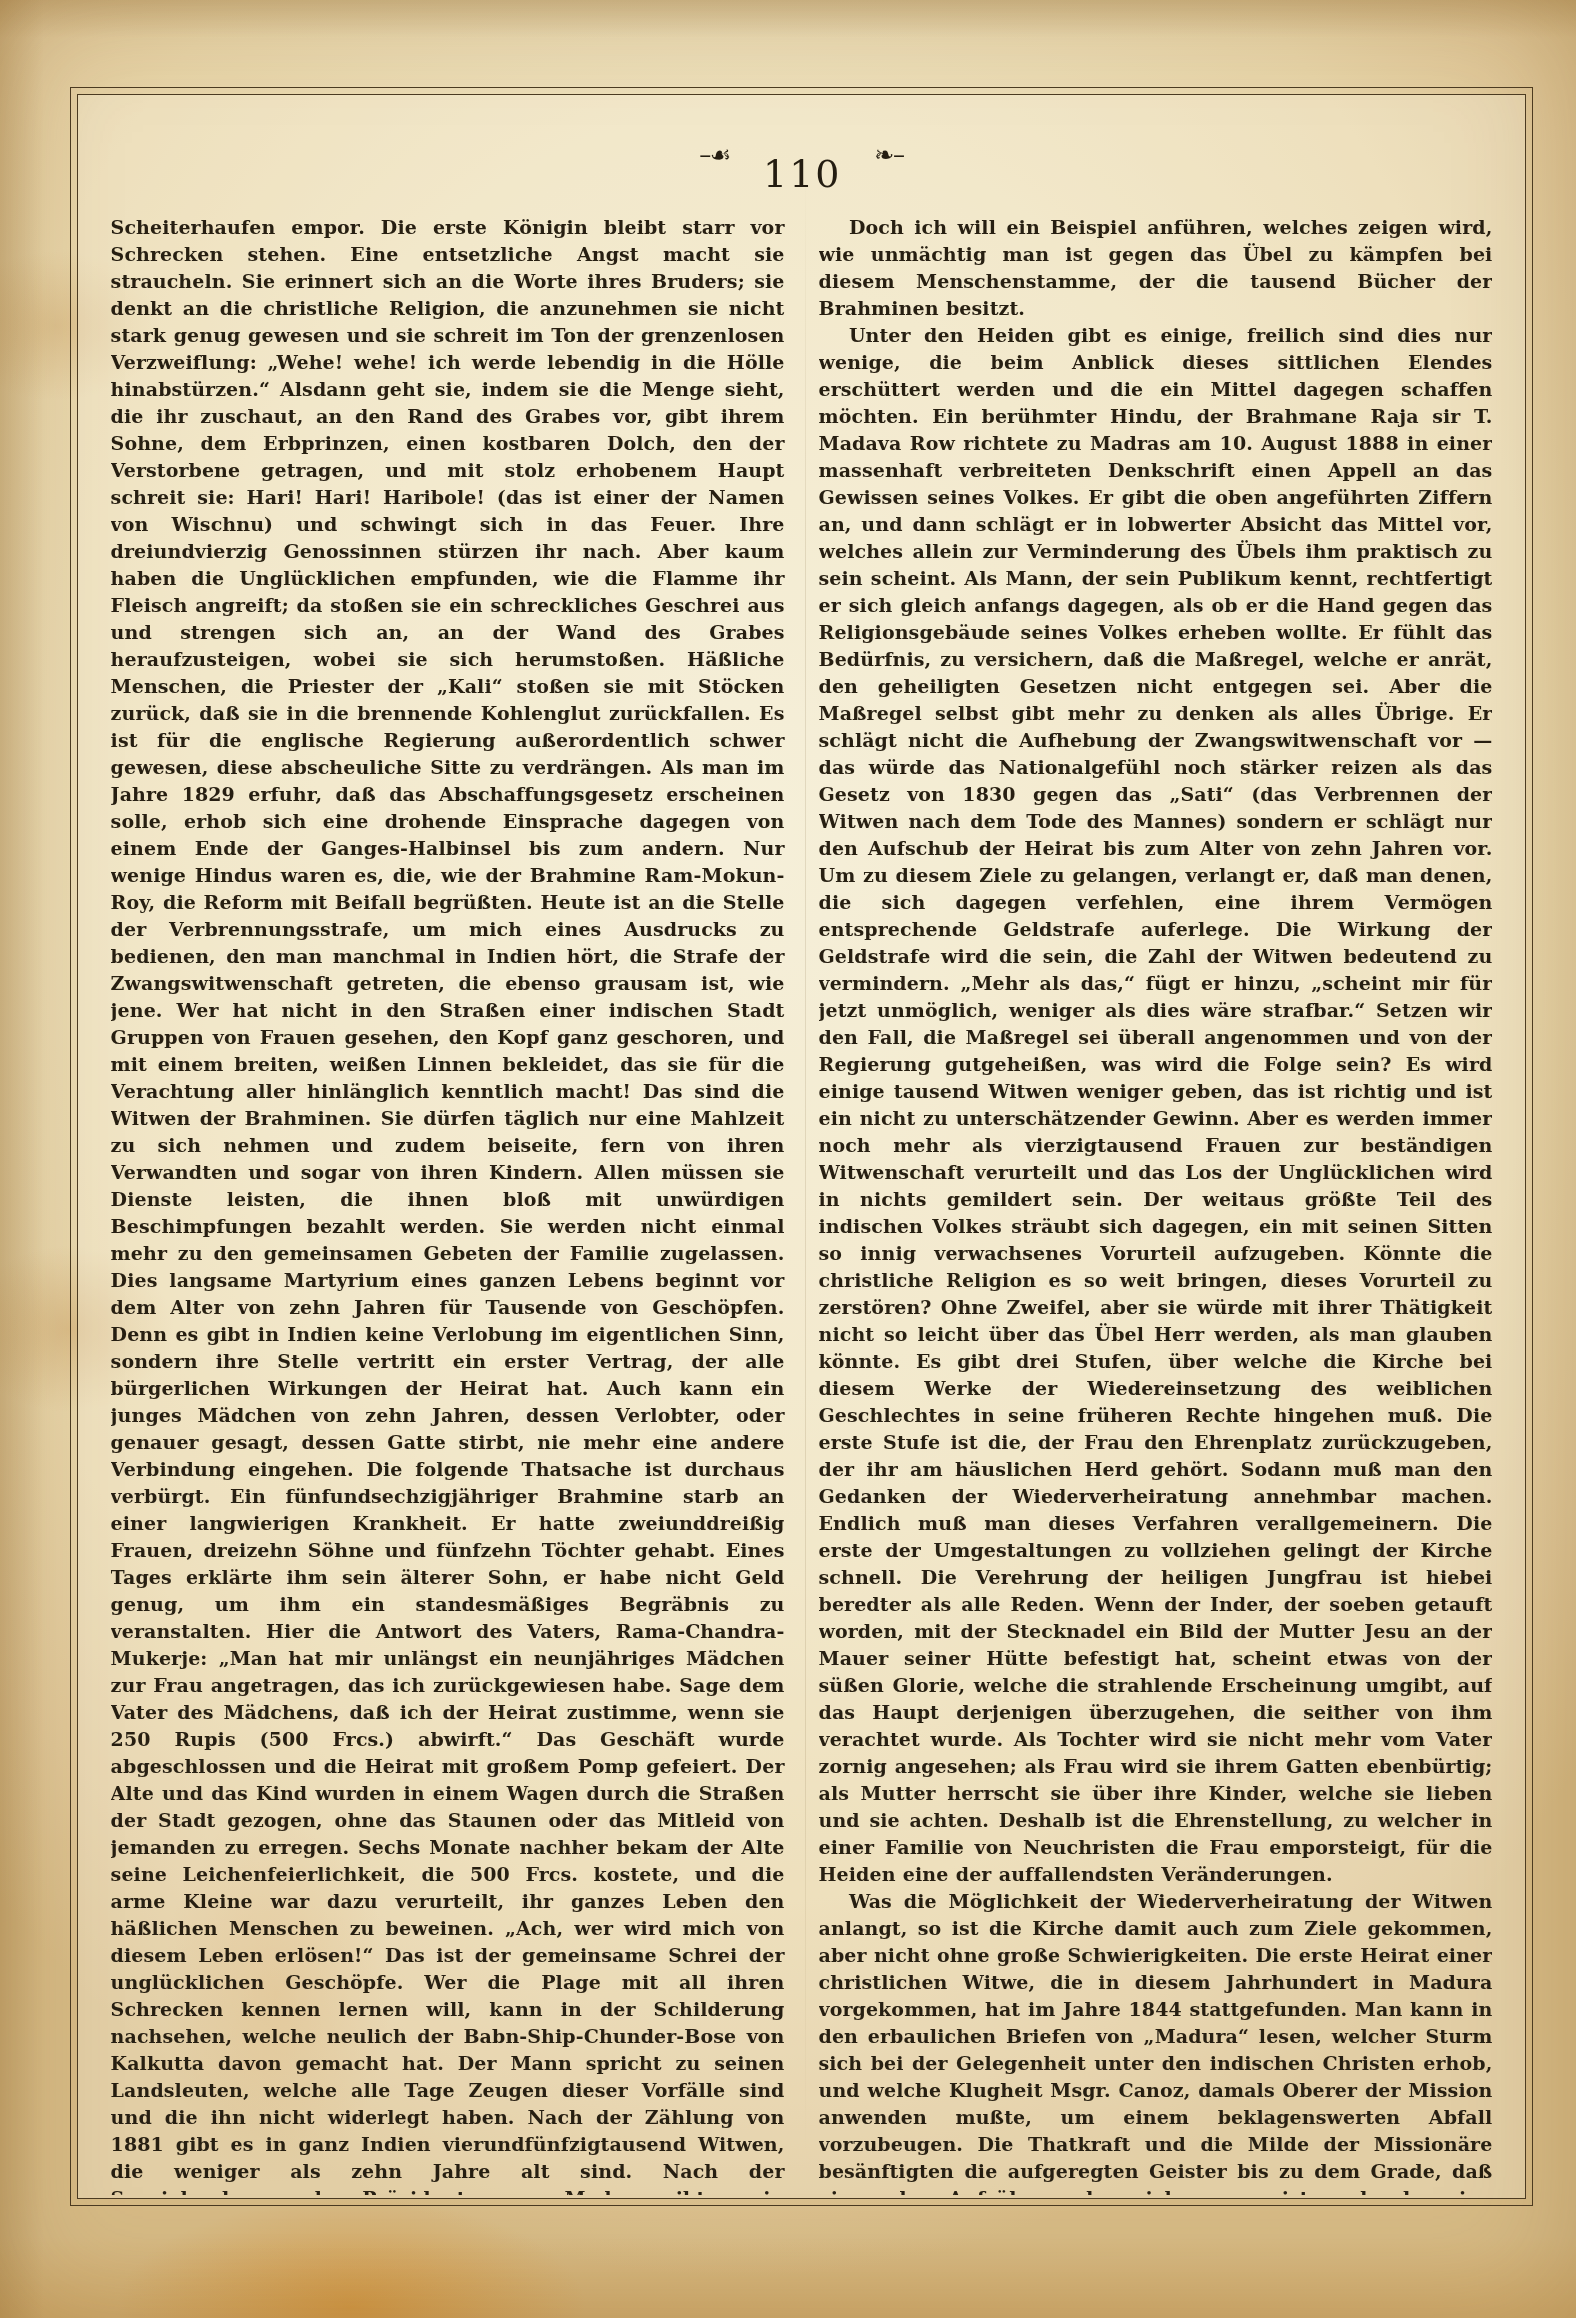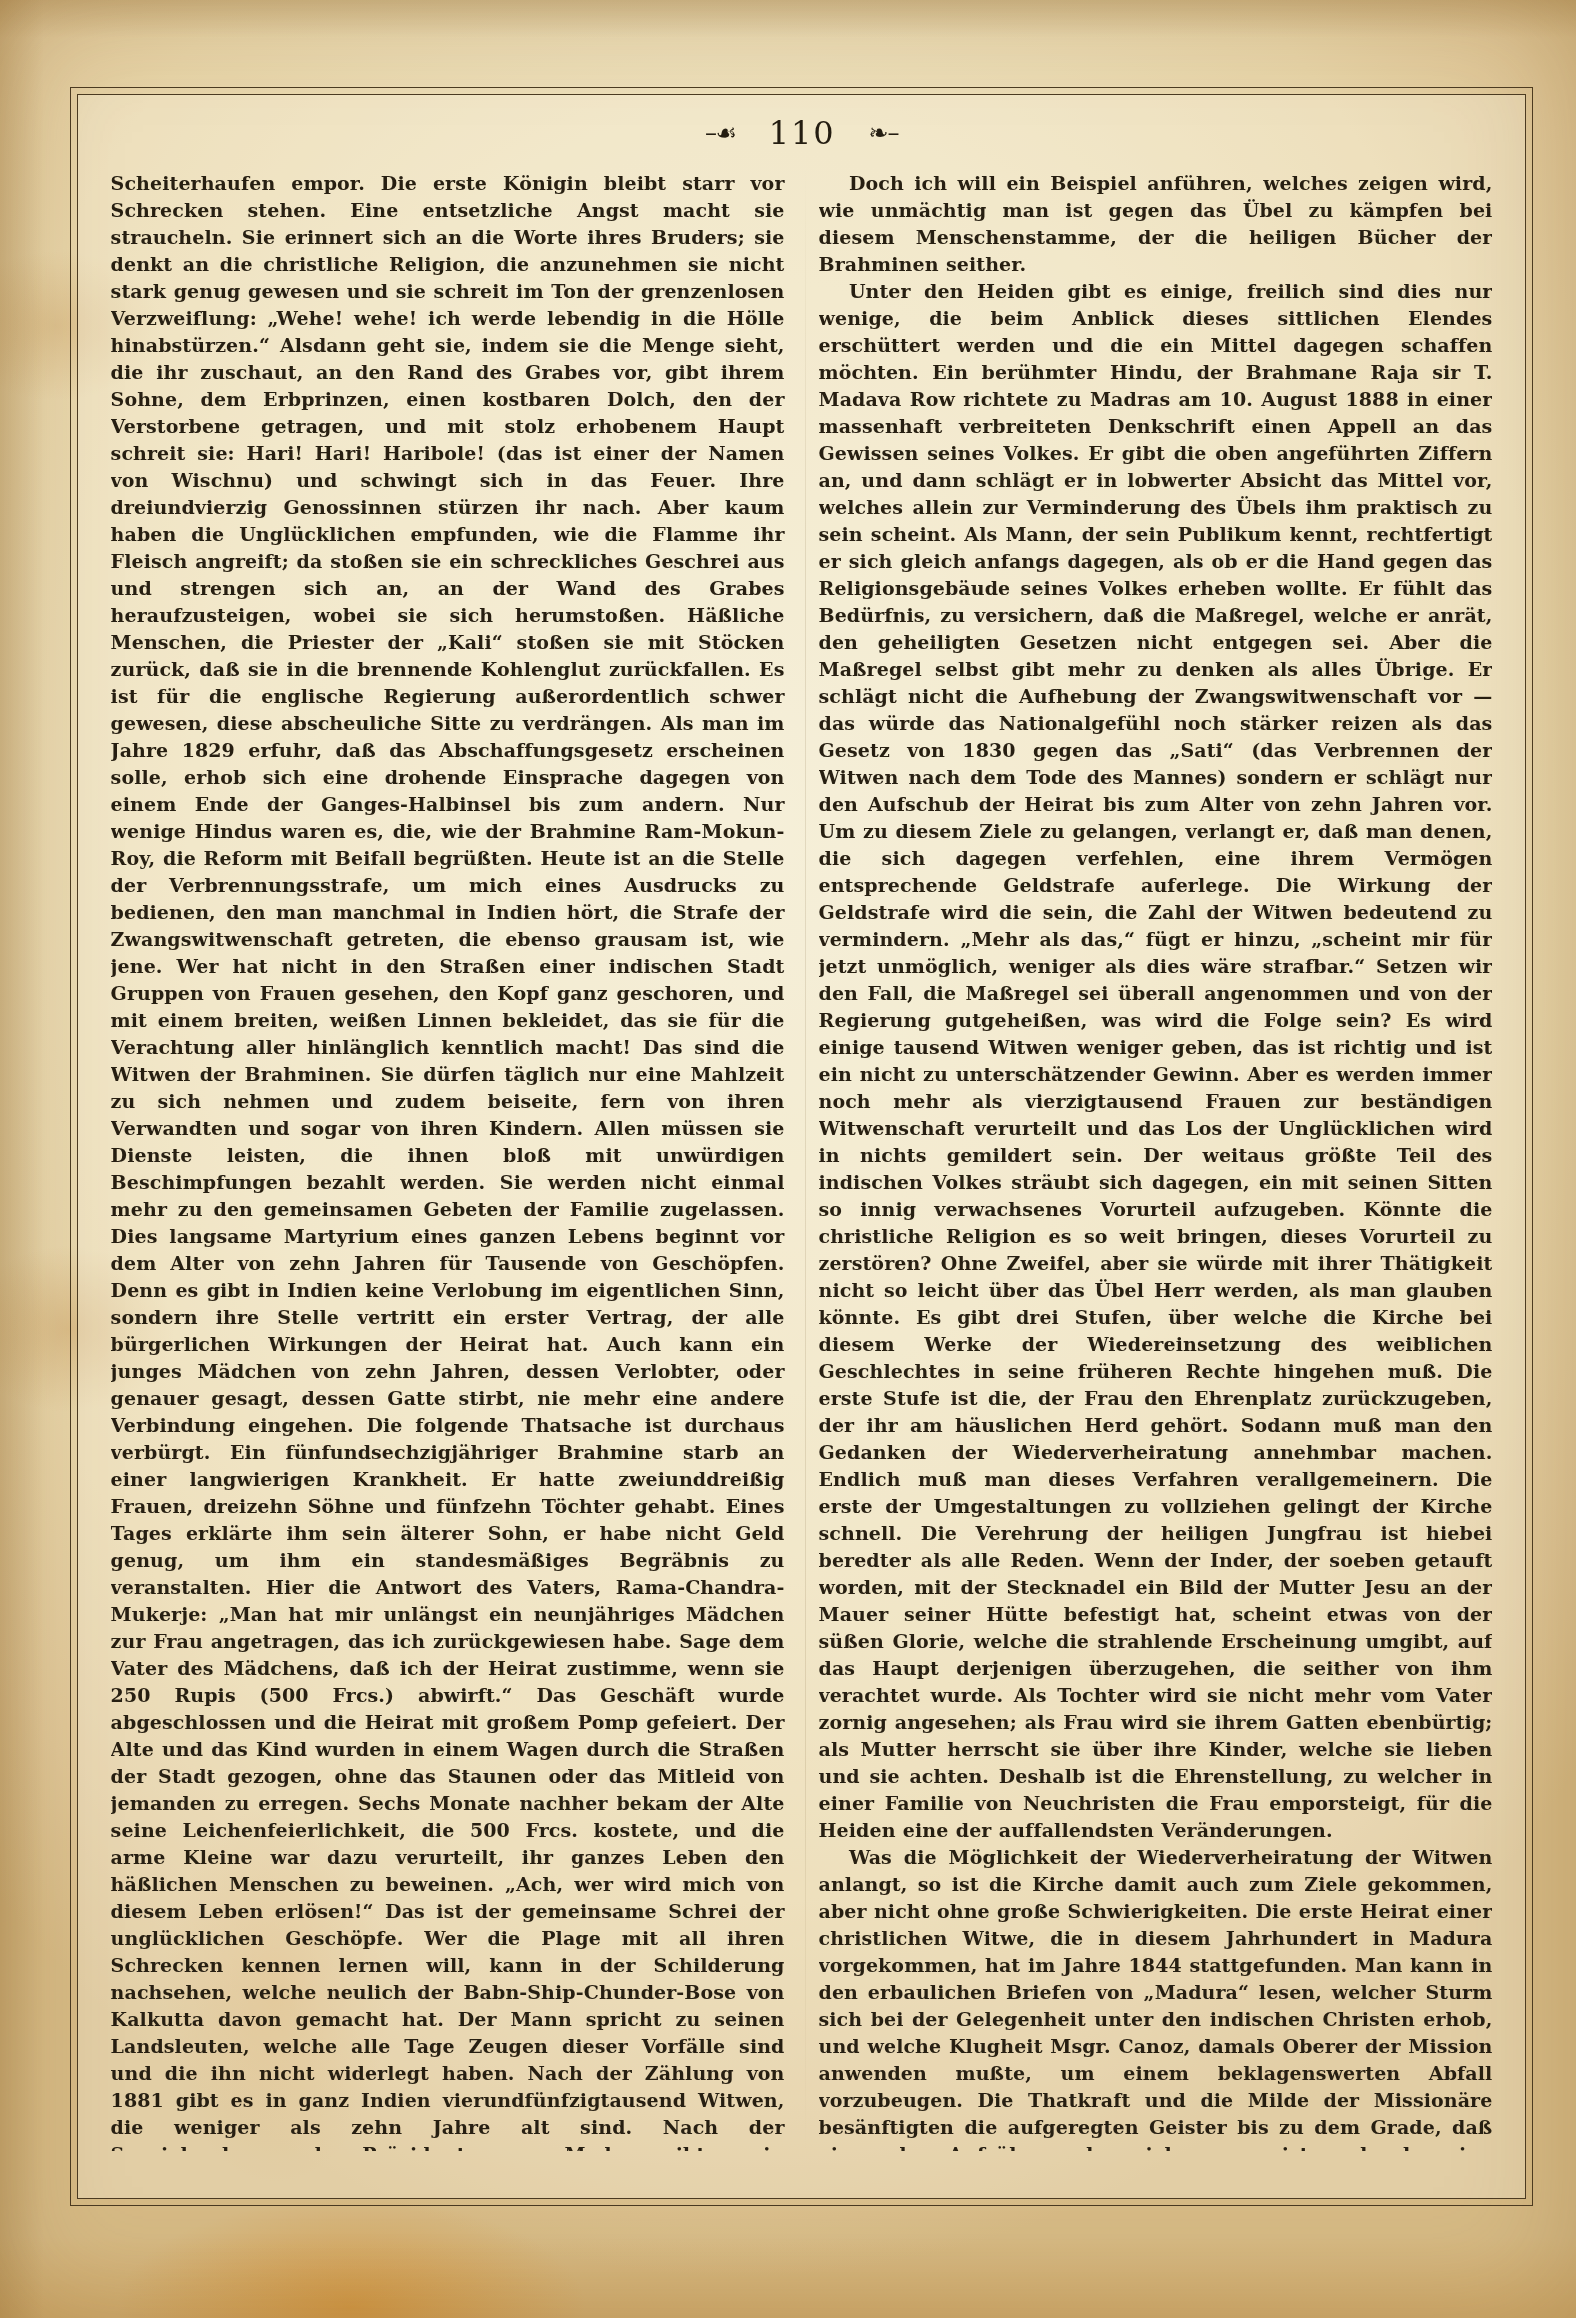--- a/index.html
+++ b/index.html
@@ -27,21 +27,21 @@
   .inner-frame {
     position:absolute; inset:5.6px; border:1.3px solid #4a3a22;
     padding:8.8px 33px 0 33px; box-sizing:border-box;
     background:rgba(253,248,233,.32);
   }
   .running-head {
     display:flex; justify-content:center; align-items:center; gap:33px;
     margin-top:14px; color:#241d11;
   }
   .running-head .orn { font-size:24px; line-height:1; letter-spacing:-1.3px; }
-  .running-head .pagenum { font-size:32px; line-height:1; letter-spacing:1.9px; }
+  .running-head .pagenum { font-size:38px; line-height:1; letter-spacing:1.9px;margin-top:38px; }
   .columns { display:flex; gap:34px; margin-top:21px; }
   .col {
     flex:1 1 0; height:1981px; overflow:hidden;
     font-weight:bold; font-size:19px; line-height:27px;
     color:#271f12; text-align:justify; letter-spacing:0.1px;
     word-spacing:0.6px;
   }
   .col p { margin:0; }
   .col p.indent { text-indent:1.6em; }
   
@@ -61,21 +61,21 @@
       <span class="orn">–☙</span>
       <span class="pagenum">110</span>
       <span class="orn">❧–</span>
     </div>
 
     <div class="columns">
       <div class="col">
         <p>Scheiterhaufen empor. Die erste Königin bleibt starr vor Schrecken stehen. Eine entsetzliche Angst macht sie straucheln. Sie erinnert sich an die Worte ihres Bruders; sie denkt an die christliche Religion, die anzunehmen sie nicht stark genug gewesen und sie schreit im Ton der grenzenlosen Verzweiflung: „Wehe! wehe! ich werde lebendig in die Hölle hinabstürzen.“ Alsdann geht sie, indem sie die Menge sieht, die ihr zuschaut, an den Rand des Grabes vor, gibt ihrem Sohne, dem Erbprinzen, einen kostbaren Dolch, den der Verstorbene getragen, und mit stolz erhobenem Haupt schreit sie: Hari! Hari! Haribole! (das ist einer der Namen von Wischnu) und schwingt sich in das Feuer. Ihre dreiundvierzig Genossinnen stürzen ihr nach. Aber kaum haben die Unglücklichen empfunden, wie die Flamme ihr Fleisch angreift; da stoßen sie ein schreckliches Geschrei aus und strengen sich an, an der Wand des Grabes heraufzusteigen, wobei sie sich herumstoßen. Häßliche Menschen, die Priester der „Kali“ stoßen sie mit Stöcken zurück, daß sie in die brennende Kohlenglut zurückfallen. Es ist für die englische Regierung außerordentlich schwer gewesen, diese abscheuliche Sitte zu verdrängen. Als man im Jahre 1829 erfuhr, daß das Abschaffungsgesetz erscheinen solle, erhob sich eine drohende Einsprache dagegen von einem Ende der Ganges-Halbinsel bis zum andern. Nur wenige Hindus waren es, die, wie der Brahmine Ram-Mokun-Roy, die Reform mit Beifall begrüßten. Heute ist an die Stelle der Verbrennungsstrafe, um mich eines Ausdrucks zu bedienen, den man manchmal in Indien hört, die Strafe der Zwangswitwenschaft getreten, die ebenso grausam ist, wie jene. Wer hat nicht in den Straßen einer indischen Stadt Gruppen von Frauen gesehen, den Kopf ganz geschoren, und mit einem breiten, weißen Linnen bekleidet, das sie für die Verachtung aller hinlänglich kenntlich macht! Das sind die Witwen der Brahminen. Sie dürfen täglich nur eine Mahlzeit zu sich nehmen und zudem beiseite, fern von ihren Verwandten und sogar von ihren Kindern. Allen müssen sie Dienste leisten, die ihnen bloß mit unwürdigen Beschimpfungen bezahlt werden. Sie werden nicht einmal mehr zu den gemeinsamen Gebeten der Familie zugelassen. Dies langsame Martyrium eines ganzen Lebens beginnt vor dem Alter von zehn Jahren für Tausende von Geschöpfen. Denn es gibt in Indien keine Verlobung im eigentlichen Sinn, sondern ihre Stelle vertritt ein erster Vertrag, der alle bürgerlichen Wirkungen der Heirat hat. Auch kann ein junges Mädchen von zehn Jahren, dessen Verlobter, oder genauer gesagt, dessen Gatte stirbt, nie mehr eine andere Verbindung eingehen. Die folgende Thatsache ist durchaus verbürgt. Ein fünfundsechzigjähriger Brahmine starb an einer langwierigen Krankheit. Er hatte zweiunddreißig Frauen, dreizehn Söhne und fünfzehn Töchter gehabt. Eines Tages erklärte ihm sein älterer Sohn, er habe nicht Geld genug, um ihm ein standesmäßiges Begräbnis zu veranstalten. Hier die Antwort des Vaters, Rama-Chandra-Mukerje: „Man hat mir unlängst ein neunjähriges Mädchen zur Frau angetragen, das ich zurückgewiesen habe. Sage dem Vater des Mädchens, daß ich der Heirat zustimme, wenn sie 250 Rupis (500 Frcs.) abwirft.“ Das Geschäft wurde abgeschlossen und die Heirat mit großem Pomp gefeiert. Der Alte und das Kind wurden in einem Wagen durch die Straßen der Stadt gezogen, ohne das Staunen oder das Mitleid von jemanden zu erregen. Sechs Monate nachher bekam der Alte seine Leichenfeierlichkeit, die 500 Frcs. kostete, und die arme Kleine war dazu verurteilt, ihr ganzes Leben den häßlichen Menschen zu beweinen. „Ach, wer wird mich von diesem Leben erlösen!“ Das ist der gemeinsame Schrei der unglücklichen Geschöpfe. Wer die Plage mit all ihren Schrecken kennen lernen will, kann in der Schilderung nachsehen, welche neulich der Babn-Ship-Chunder-Bose von Kalkutta davon gemacht hat. Der Mann spricht zu seinen Landsleuten, welche alle Tage Zeugen dieser Vorfälle sind und die ihn nicht widerlegt haben. Nach der Zählung von 1881 gibt es in ganz Indien vierundfünfzigtausend Witwen, die weniger als zehn Jahre alt sind. Nach der Spezialrechnung des Präsidenten von Madras gibt es in diesem Teil des britischen Reiches, wo die Mission von Madura ist, allein etwa fünftausend sechshundert Witwen, unter denen viele unter zehn Jahre alt sind.</p>
       </div>
       <div class="col">
-        <p class="indent">Doch ich will ein Beispiel anführen, welches zeigen wird, wie unmächtig man ist gegen das Übel zu kämpfen bei diesem Menschenstamme, der die heiligen Bücher der Brahminen seither.</p>
+        <p class="indent">Doch ich will ein Beispiel anführen, welches zeigen wird, wie unmächtig man ist gegen das Übel zu kämpfen bei diesem Menschenstamme, der die tausend Bücher der Brahminen besitzt.</p>
         <p class="indent">Unter den Heiden gibt es einige, freilich sind dies nur wenige, die beim Anblick dieses sittlichen Elendes erschüttert werden und die ein Mittel dagegen schaffen möchten. Ein berühmter Hindu, der Brahmane Raja sir T. Madava Row richtete zu Madras am 10. August 1888 in einer massenhaft verbreiteten Denkschrift einen Appell an das Gewissen seines Volkes. Er gibt die oben angeführten Ziffern an, und dann schlägt er in lobwerter Absicht das Mittel vor, welches allein zur Verminderung des Übels ihm praktisch zu sein scheint. Als Mann, der sein Publikum kennt, rechtfertigt er sich gleich anfangs dagegen, als ob er die Hand gegen das Religionsgebäude seines Volkes erheben wollte. Er fühlt das Bedürfnis, zu versichern, daß die Maßregel, welche er anrät, den geheiligten Gesetzen nicht entgegen sei. Aber die Maßregel selbst gibt mehr zu denken als alles Übrige. Er schlägt nicht die Aufhebung der Zwangswitwenschaft vor — das würde das Nationalgefühl noch stärker reizen als das Gesetz von 1830 gegen das „Sati“ (das Verbrennen der Witwen nach dem Tode des Mannes) sondern er schlägt nur den Aufschub der Heirat bis zum Alter von zehn Jahren vor. Um zu diesem Ziele zu gelangen, verlangt er, daß man denen, die sich dagegen verfehlen, eine ihrem Vermögen entsprechende Geldstrafe auferlege. Die Wirkung der Geldstrafe wird die sein, die Zahl der Witwen bedeutend zu vermindern. „Mehr als das,“ fügt er hinzu, „scheint mir für jetzt unmöglich, weniger als dies wäre strafbar.“ Setzen wir den Fall, die Maßregel sei überall angenommen und von der Regierung gutgeheißen, was wird die Folge sein? Es wird einige tausend Witwen weniger geben, das ist richtig und ist ein nicht zu unterschätzender Gewinn. Aber es werden immer noch mehr als vierzigtausend Frauen zur beständigen Witwenschaft verurteilt und das Los der Unglücklichen wird in nichts gemildert sein. Der weitaus größte Teil des indischen Volkes sträubt sich dagegen, ein mit seinen Sitten so innig verwachsenes Vorurteil aufzugeben. Könnte die christliche Religion es so weit bringen, dieses Vorurteil zu zerstören? Ohne Zweifel, aber sie würde mit ihrer Thätigkeit nicht so leicht über das Übel Herr werden, als man glauben könnte. Es gibt drei Stufen, über welche die Kirche bei diesem Werke der Wiedereinsetzung des weiblichen Geschlechtes in seine früheren Rechte hingehen muß. Die erste Stufe ist die, der Frau den Ehrenplatz zurückzugeben, der ihr am häuslichen Herd gehört. Sodann muß man den Gedanken der Wiederverheiratung annehmbar machen. Endlich muß man dieses Verfahren verallgemeinern. Die erste der Umgestaltungen zu vollziehen gelingt der Kirche schnell. Die Verehrung der heiligen Jungfrau ist hiebei beredter als alle Reden. Wenn der Inder, der soeben getauft worden, mit der Stecknadel ein Bild der Mutter Jesu an der Mauer seiner Hütte befestigt hat, scheint etwas von der süßen Glorie, welche die strahlende Erscheinung umgibt, auf das Haupt derjenigen überzugehen, die seither von ihm verachtet wurde. Als Tochter wird sie nicht mehr vom Vater zornig angesehen; als Frau wird sie ihrem Gatten ebenbürtig; als Mutter herrscht sie über ihre Kinder, welche sie lieben und sie achten. Deshalb ist die Ehrenstellung, zu welcher in einer Familie von Neuchristen die Frau emporsteigt, für die Heiden eine der auffallendsten Veränderungen.</p>
         <p class="indent">Was die Möglichkeit der Wiederverheiratung der Witwen anlangt, so ist die Kirche damit auch zum Ziele gekommen, aber nicht ohne große Schwierigkeiten. Die erste Heirat einer christlichen Witwe, die in diesem Jahrhundert in Madura vorgekommen, hat im Jahre 1844 stattgefunden. Man kann in den erbaulichen Briefen von „Madura“ lesen, welcher Sturm sich bei der Gelegenheit unter den indischen Christen erhob, und welche Klugheit Msgr. Canoz, damals Oberer der Mission anwenden mußte, um einem beklagenswerten Abfall vorzubeugen. Die Thatkraft und die Milde der Missionäre besänftigten die aufgeregten Geister bis zu dem Grade, daß einer der Aufrührer, der sich am meisten durch seine Zornausbrüche gegen die neu Verheirateten hervorgethan, selbst vor Jahresschluß eine Witwe seiner Kaste heiratete. Die Kirche hat also im Prinzip die</p>
       </div>
     </div>
 
   </div>
 </div>
 
 <div class="gutter-line"></div>
 <div class="vignette"></div>

